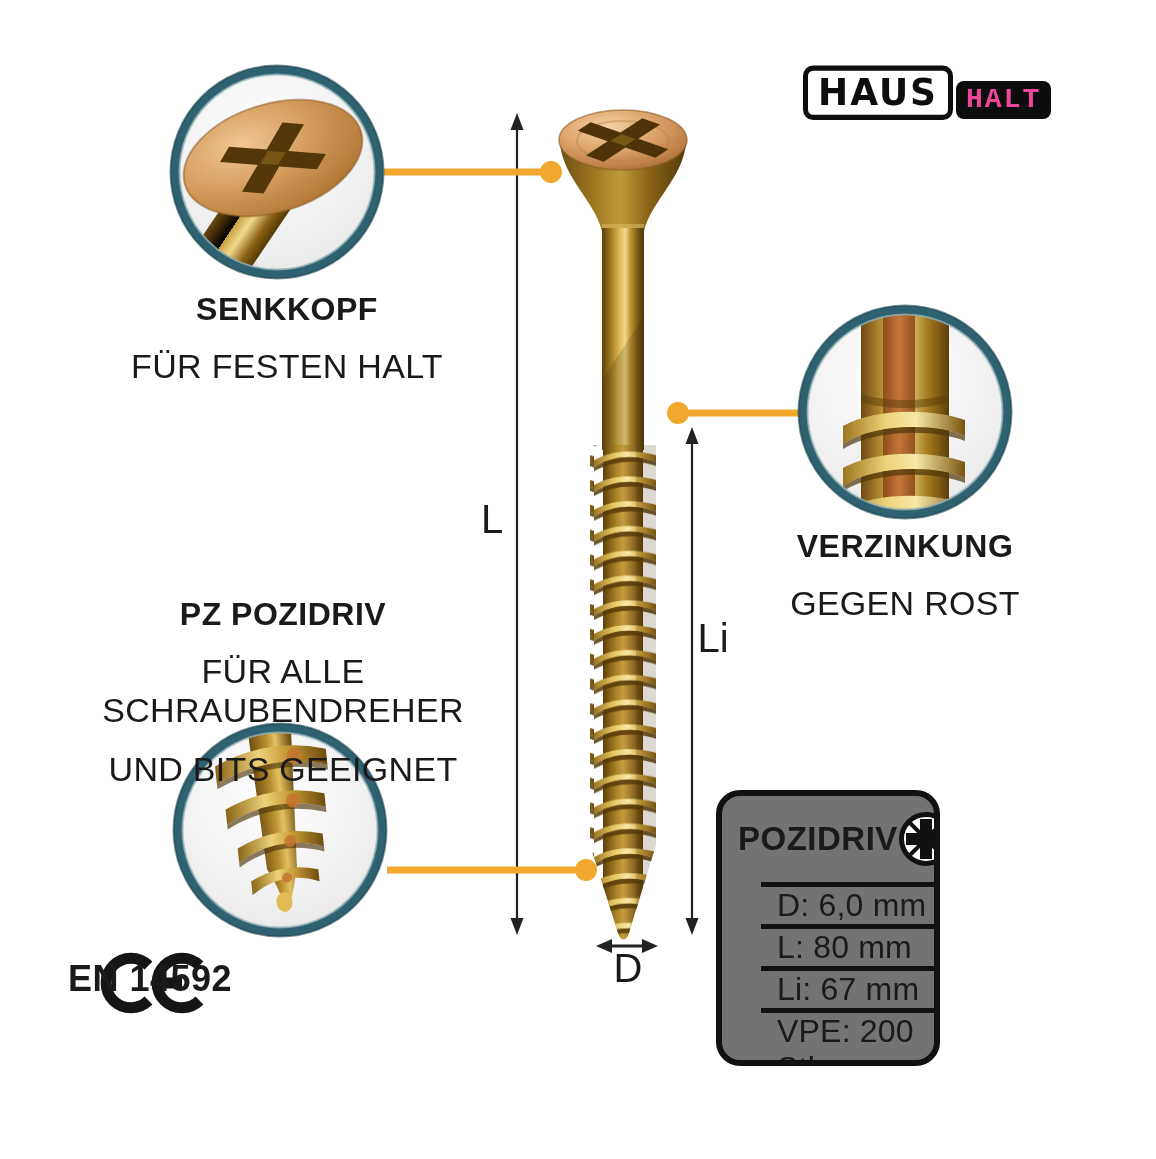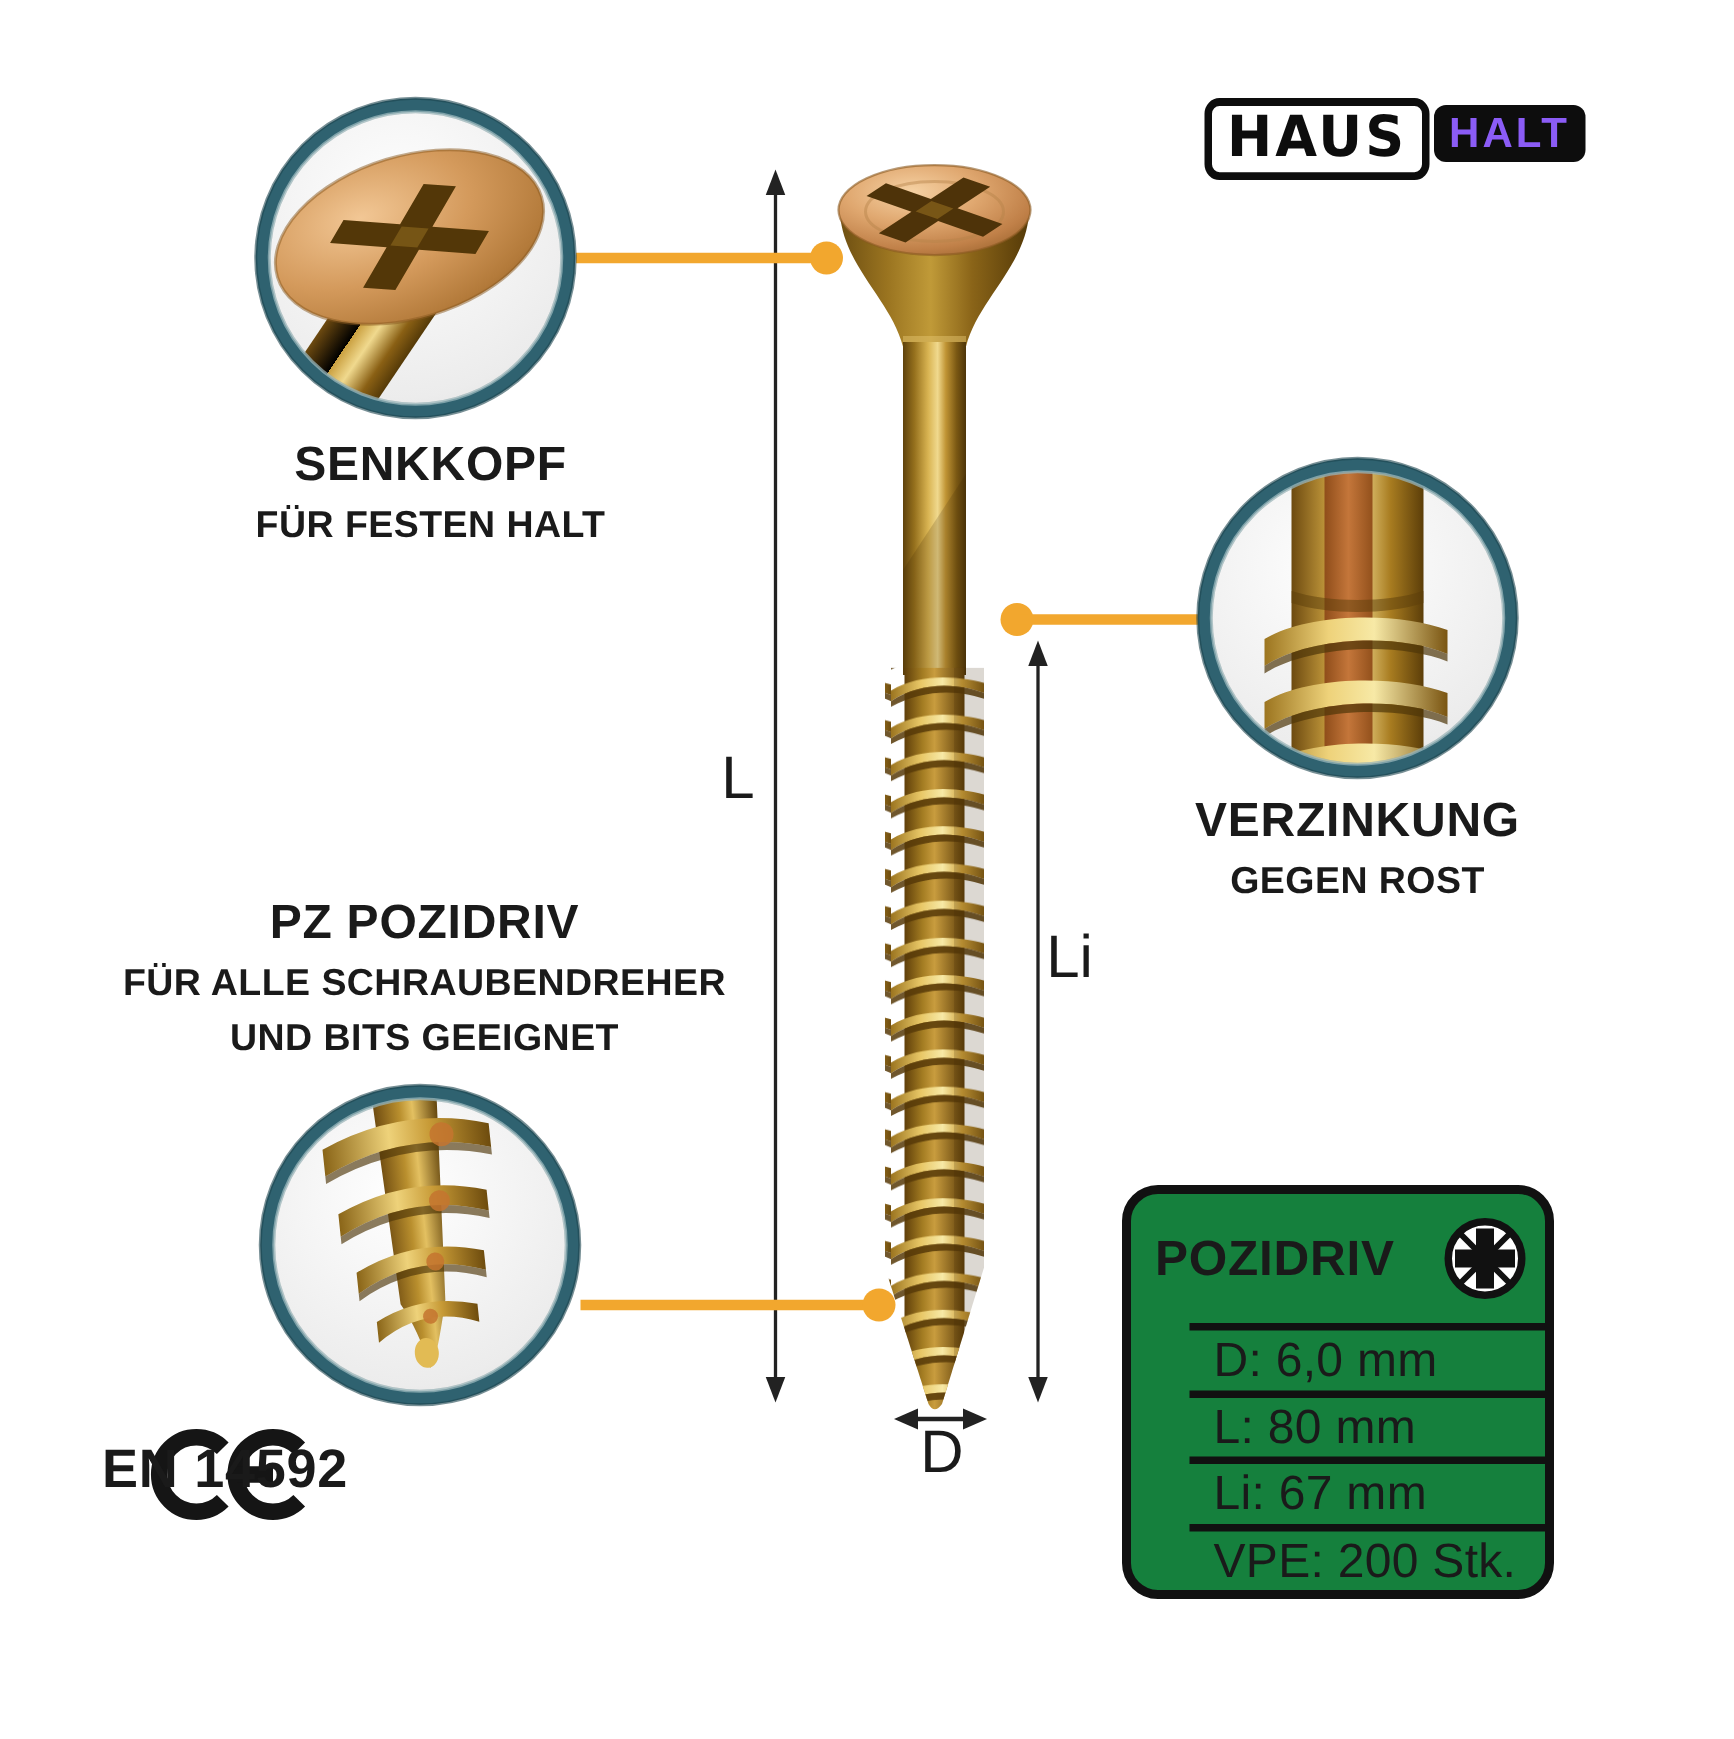--- a/index.html
+++ b/index.html
@@ -7,52 +7,52 @@
     position:relative;width:1156px;height:1159px;background:#fff;overflow:hidden;
     font-family:"Liberation Sans",sans-serif;color:#1a1a1a;
   }
   svg{display:block;}
   .diagram-layer{position:absolute;left:0;top:0;}
   .circle-detail{position:absolute;}
 
   
   .callout{position:absolute;text-align:center;line-height:1.05;}
   .callout-title{font-size:32px;font-weight:800;letter-spacing:.5px;}
-  .callout-sub{font-size:25px;font-weight:700;margin-top:9px;letter-spacing:.3px;line-height:1.15;}
+  .callout-sub{font-size:34px;font-weight:400;margin-top:20px;letter-spacing:.3px;line-height:1.15;}
   .callout-senkkopf{left:77px;top:293px;width:420px;}
   .callout-verzinkung{left:695px;top:530px;width:420px;}
   .callout-pozidriv{left:33px;top:598px;width:500px;}
 
   
   .dim-label{position:absolute;font-size:40px;font-weight:400;text-align:center;}
   .dim-l{left:470px;top:497px;width:44px;}
   .dim-li{left:685px;top:616px;width:56px;}
   .dim-d{left:601px;top:946px;width:54px;}
 
   
   .logo{position:absolute;left:803px;top:68px;display:flex;align-items:flex-end;gap:3px;}
   .logo-haus{
     border:5px solid #0d0d0d;border-radius:10px;background:#fff;color:#0d0d0d;
     font-family:"DejaVu Sans",sans-serif;font-weight:900;font-size:36px;letter-spacing:2px;
     line-height:42px;padding:0 10px;transform:scaleY(1.05);transform-origin:bottom;
   }
   .logo-halt{
-    background:#0d0d0d;color:#8b5cf6;border-radius:8px;
-    font-family:Liberation Sans, sans-serif;font-weight:900;font-size:28px;letter-spacing:2px;
-    line-height:34px;padding:2px 10px;margin-bottom:12px;
+    background:#0d0d0d;color:#ec4899;border-radius:8px;
+    font-family:Liberation Mono, monospace;font-weight:900;font-size:28px;letter-spacing:2px;
+    line-height:34px;padding:2px 10px;margin-bottom:1px;
   }
 
   
   .en-label{position:absolute;left:58px;top:958px;width:184px;text-align:center;
     font-size:36px;font-weight:700;letter-spacing:.5px;}
 
   
   .spec-table{
-    position:absolute;left:748px;top:790px;width:288px;height:276px;box-sizing:border-box;
-    border:6px solid #111;border-radius:24px;background:#15803d;overflow:hidden;
+    position:absolute;left:716px;top:790px;width:224px;height:276px;box-sizing:border-box;
+    border:6px solid #111;border-radius:24px;background:#737373;overflow:hidden;
     display:grid;grid-template-rows:86px 1fr 1fr 1fr 1fr;
   }
   .spec-header{
     display:flex;align-items:center;justify-content:space-between;
     padding:0 12px 0 16px;font-size:33px;font-weight:700;letter-spacing:.5px;
   }
   .spec-row{
     border-top:5px solid #111;display:flex;align-items:center;
     padding-left:16px;font-size:32px;font-weight:400;letter-spacing:.2px;margin-left:39px;
   }

